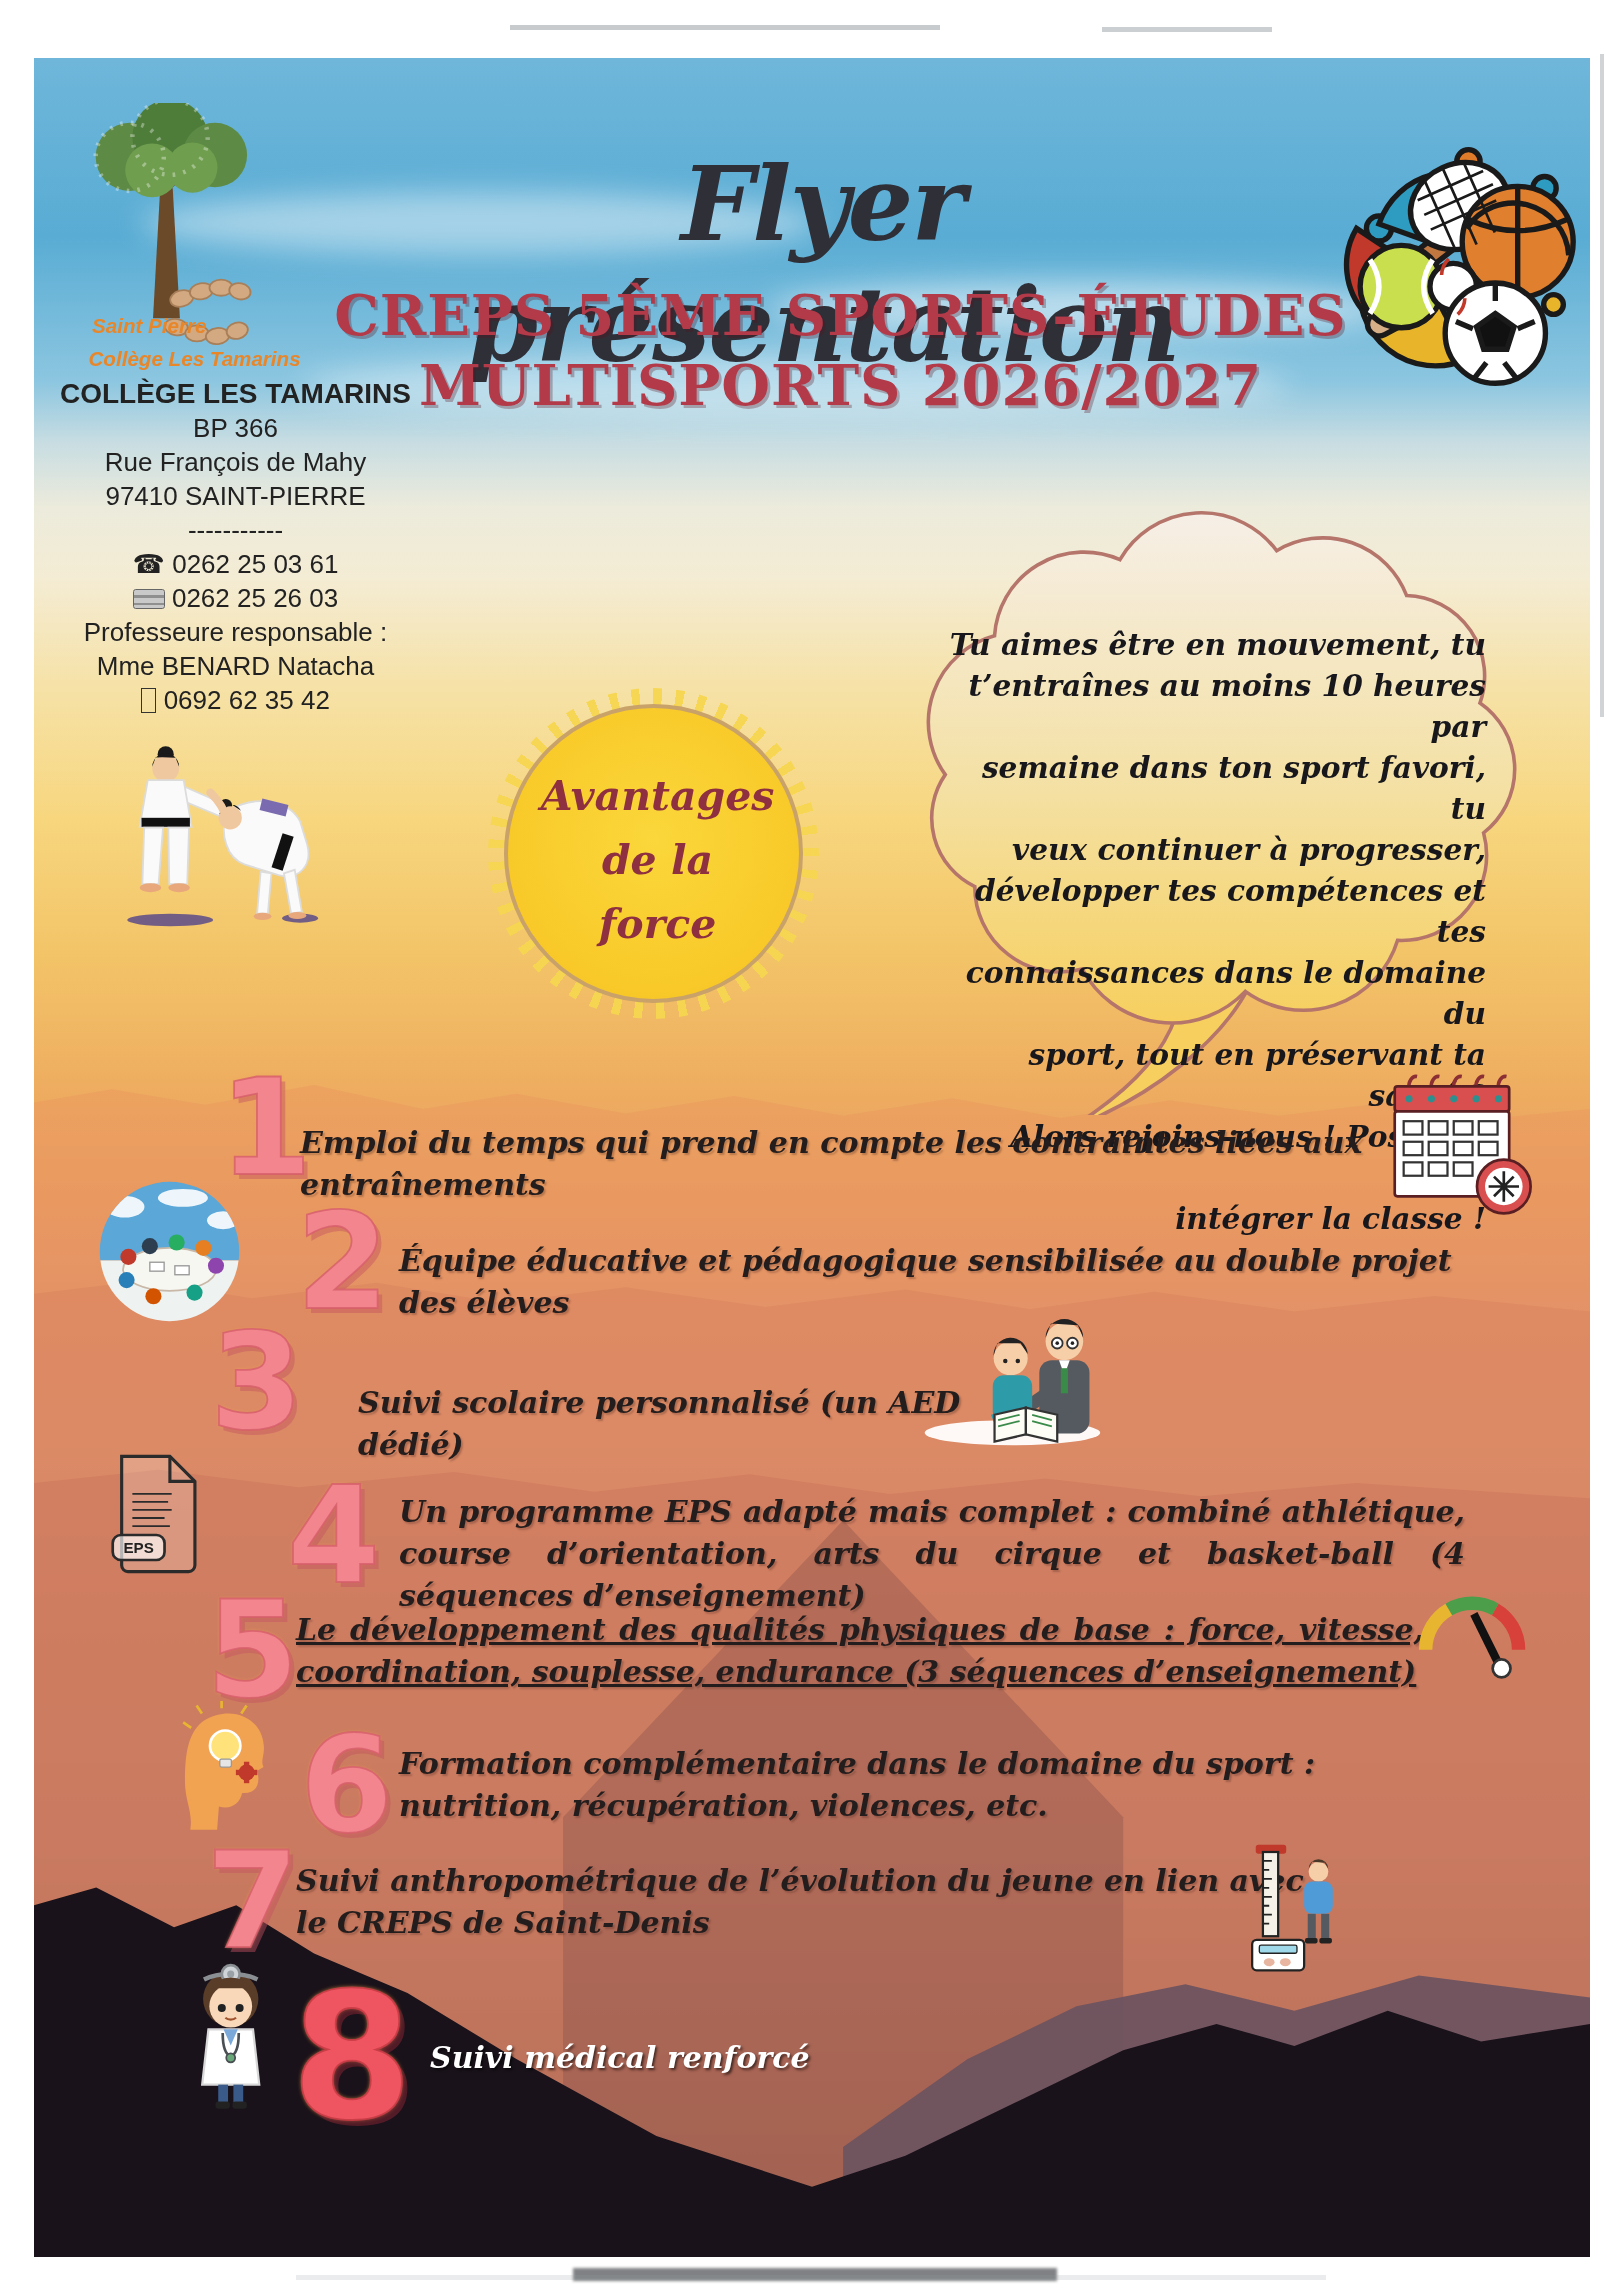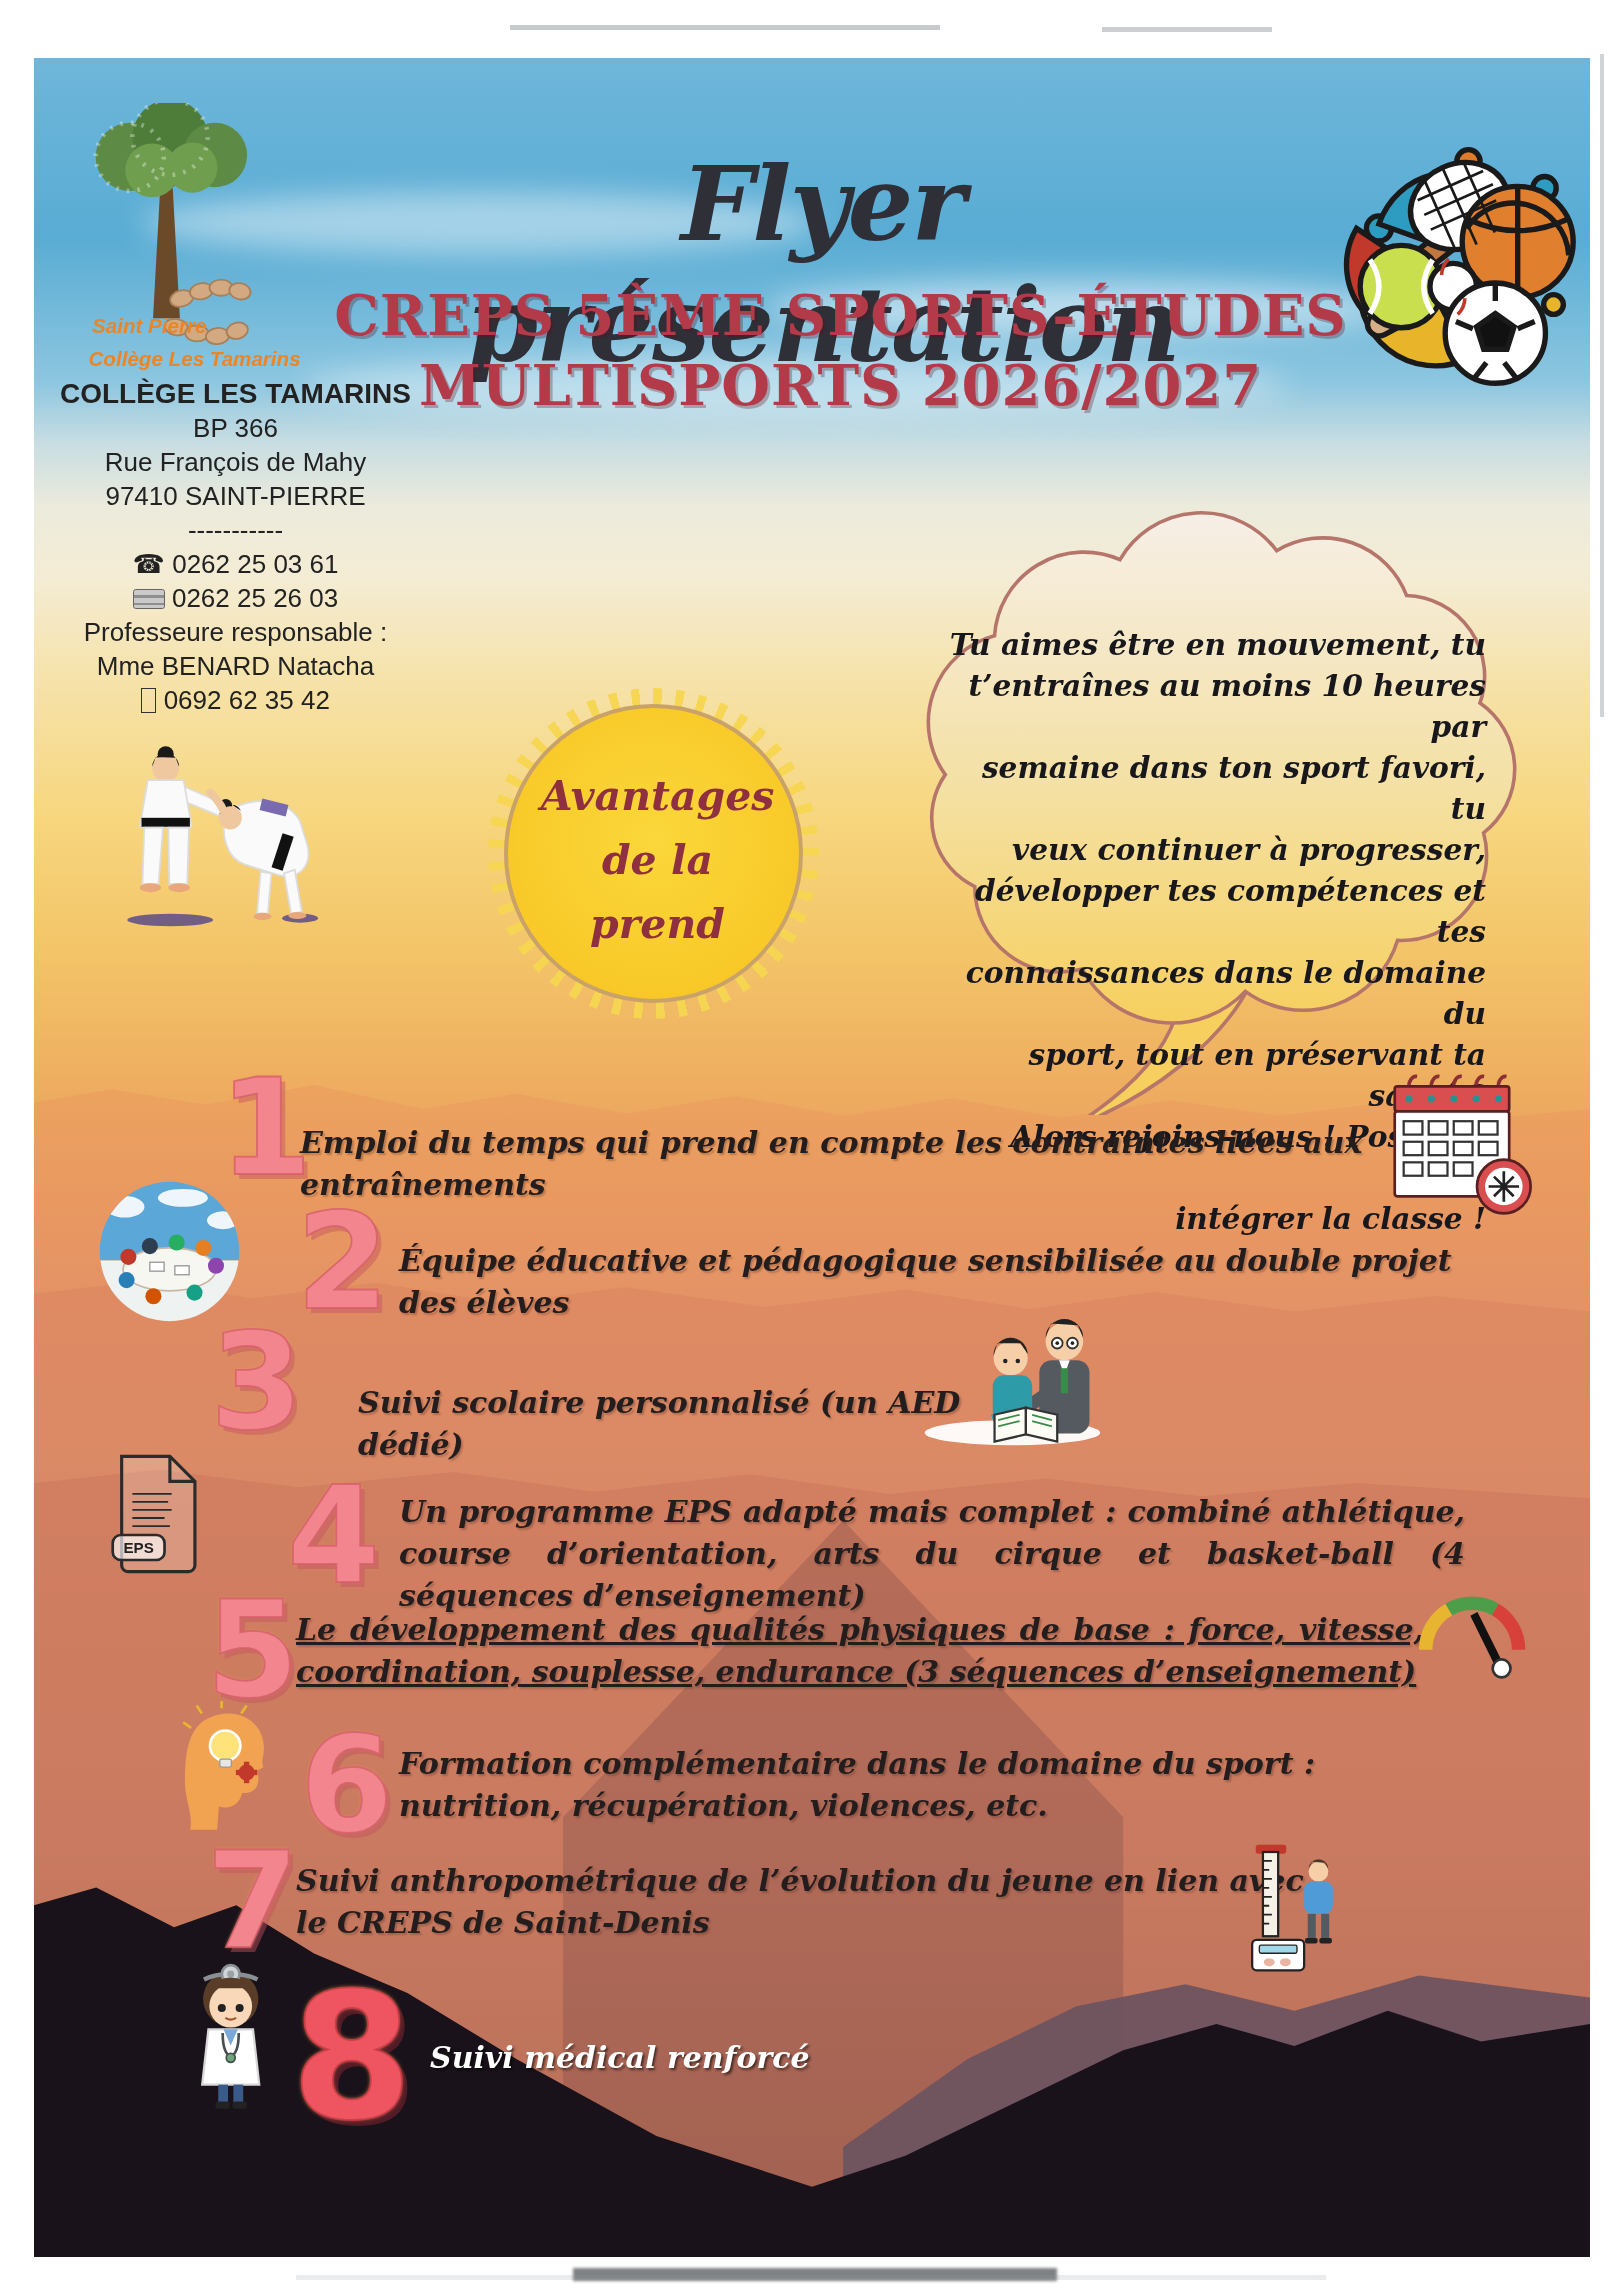--- a/index.html
+++ b/index.html
@@ -192,21 +192,21 @@
     <div>sport, tout en préservant ta santé ?</div>
     <div>Alors rejoins-nous ! Postules pour</div>
     <div>intégrer la classe !</div>
   </div>
 
   <div class="abs sun">
     <div class="sun-disc">
       <div class="sun-text">
         <div>Avantages</div>
         <div>de la</div>
-        <div>prend</div>
+        <div>force</div>
       </div>
     </div>
   </div>
 
   <div class="abs" style="left:42px;top:672px;width:269px;height:224px;">
     <svg width="269" height="224" viewBox="0 0 300 250">
       <ellipse cx="105" cy="212" rx="48" ry="7" fill="#5a4a8a" opacity=".85"></ellipse>
       <ellipse cx="250" cy="210" rx="20" ry="5" fill="#5a4a8a" opacity=".85"></ellipse>
       <path d="M118 62 L168 84 L162 97 L112 76 Z" fill="#fafafa" stroke="#dcdcdc" stroke-width="2"></path>
       <circle cx="100" cy="27" r="9" fill="#1a1a1a"></circle>

